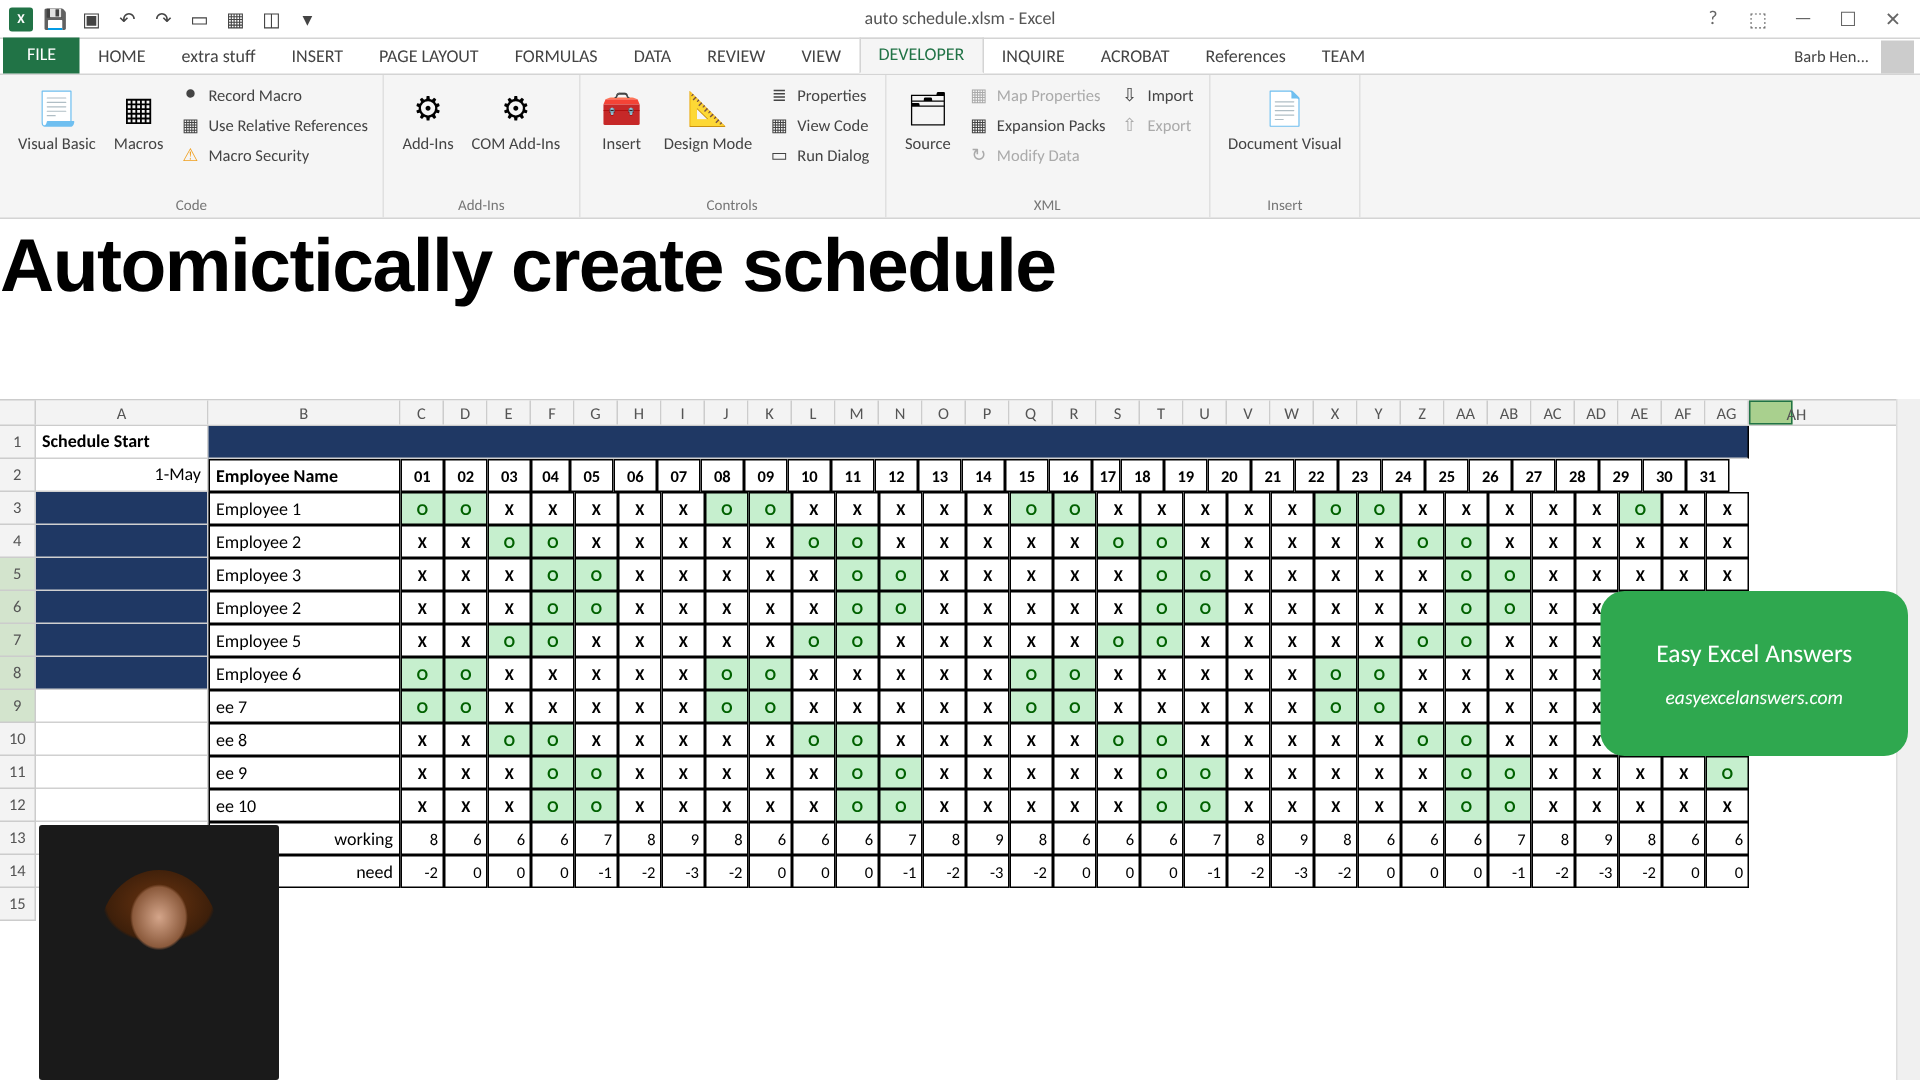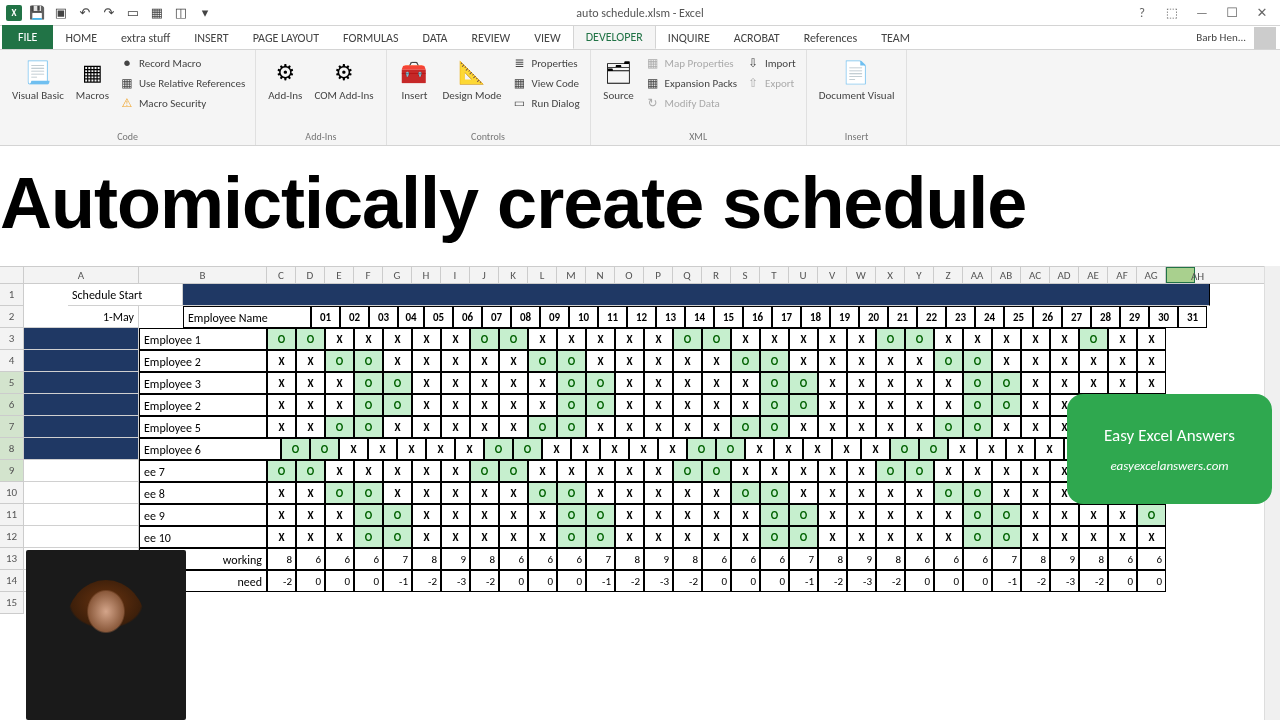--- a/index.html
+++ b/index.html
@@ -29,35 +29,35 @@
 .group-label { font-size: 10px; color: #777; text-align: center; margin-top: 2px; }
 .big-btn { display: flex; flex-direction: column; align-items: center; gap: 2px; padding: 2px 4px; cursor: pointer; }
 .big-btn .icon { width: 32px; height: 32px; display: flex; align-items: center; justify-content: center; font-size: 22px; }
 .big-btn .lbl { font-size: 11px; text-align: center; line-height: 1.1; color: #444; }
 .small-btns { display: flex; flex-direction: column; gap: 2px; }
 .small-btn { display: flex; align-items: center; gap: 4px; font-size: 11px; color: #444; padding: 1px 2px; cursor: pointer; }
 .small-btn .icon { width: 16px; height: 16px; display: flex; align-items: center; justify-content: center; font-size: 12px; }
 .small-btn.disabled { color: #aaa; }
 
 
-.headline { position: absolute; left: 0; top: 148px; font-size: 72px; font-weight: 900; letter-spacing: -1px; font-family: Arial, sans-serif; color: #000; white-space: nowrap; margin-top: 14px; }
+.headline { position: absolute; left: 0; top: 148px; font-size: 50px; font-weight: 900; letter-spacing: -1px; font-family: Arial, sans-serif; color: #000; white-space: nowrap; }
 
 
 .grid { position: absolute; top: 266px; left: 0; right: 0; }
 .colheads { display: flex; height: 18px; border-top: 1px solid #ccc; border-bottom: 1px solid #ccc; background: #f3f3f3; }
 .corner { width: 24px; border-right: 1px solid #ccc; }
 .ch { border-right: 1px solid #ccc; font-size: 11px; color: #555; text-align: center; line-height: 18px; background: #f3f3f3; }
 .ch.selAH { background: #a9d08e; border: 1px solid #217346; padding-left: 24px; }
 .rowheads { position: absolute; left: 0; top: 18px; width: 24px; }
 .rh { height: 22px; border-bottom: 1px solid #ccc; border-right: 1px solid #ccc; font-size: 11px; color: #555; text-align: center; line-height: 22px; background: #f3f3f3; }
 .rh.sel { background: #d3e4cd; }
 .cells { position: absolute; left: 24px; top: 18px; }
 .row { display: flex; height: 22px; }
 .cell { border-right: 1px solid #d0d0d0; border-bottom: 1px solid #d0d0d0; font-size: 12px; line-height: 22px; padding: 0 4px; overflow: hidden; white-space: nowrap; color: #000; }
-.cell.b { font-weight: normal; margin-left: 44px; }
+.cell.b { font-weight: bold; }
 .cell.navy { background: #1f3864; color: #fff; }
 .cell.hdrcell { border: 1px solid #000; text-align: center; font-size: 11px; font-weight: bold; background: #fff; }
 .cell.sched { border: 1px solid #000; text-align: center; font-size: 11px; font-weight: bold; }
 .cell.sched.o { background: #c6efce; color: #006100; }
 .cell.sched.x { background: #fff; color: #000; }
 .cell.num { border: 1px solid #000; text-align: right; font-size: 11px; padding-right: 3px; }
 .cell.emp { border: 1px solid #000; font-size: 12px; padding-left: 4px; }
 .cell.title { font-size: 18px; font-weight: bold; }
 
 
@@ -306,21 +306,21 @@
         <div class="cell hdrcell" style="width: 29px;">07</div>
         <div class="cell hdrcell" style="width: 29px;">08</div>
         <div class="cell hdrcell" style="width: 29px;">09</div>
         <div class="cell hdrcell" style="width: 29px;">10</div>
         <div class="cell hdrcell" style="width: 29px;">11</div>
         <div class="cell hdrcell" style="width: 29px;">12</div>
         <div class="cell hdrcell" style="width: 29px;">13</div>
         <div class="cell hdrcell" style="width: 29px;">14</div>
         <div class="cell hdrcell" style="width: 29px;">15</div>
         <div class="cell hdrcell" style="width: 29px;">16</div>
-        <div class="cell hdrcell" style="width: 29px;">17</div>
+        <div class="cell hdrcell" style="width: 19px;">17</div>
         <div class="cell hdrcell" style="width: 29px;">18</div>
         <div class="cell hdrcell" style="width: 29px;">19</div>
         <div class="cell hdrcell" style="width: 29px;">20</div>
         <div class="cell hdrcell" style="width: 29px;">21</div>
         <div class="cell hdrcell" style="width: 29px;">22</div>
         <div class="cell hdrcell" style="width: 29px;">23</div>
         <div class="cell hdrcell" style="width: 29px;">24</div>
         <div class="cell hdrcell" style="width: 29px;">25</div>
         <div class="cell hdrcell" style="width: 29px;">26</div>
         <div class="cell hdrcell" style="width: 29px;">27</div>
@@ -499,21 +499,21 @@
         <div class="cell sched o" style="width: 29px;">O</div>
         <div class="cell sched x" style="width: 29px;">X</div>
         <div class="cell sched x" style="width: 29px;">X</div>
         <div class="cell sched x" style="width: 29px;">X</div>
         <div class="cell sched x" style="width: 29px;">X</div>
         <div class="cell sched x" style="width: 29px;">X</div>
         <div class="cell sched x" style="width: 29px;">X</div>
       </div>
       <div class="row">
         <div class="cell navy" style="width: 115px;"></div>
-        <div class="cell emp" style="width: 142px;">Employee 6</div>
+        <div class="cell emp" style="width: 128px;">Employee 6</div>
         <div class="cell sched o" style="width: 29px;">O</div>
         <div class="cell sched o" style="width: 29px;">O</div>
         <div class="cell sched x" style="width: 29px;">X</div>
         <div class="cell sched x" style="width: 29px;">X</div>
         <div class="cell sched x" style="width: 29px;">X</div>
         <div class="cell sched x" style="width: 29px;">X</div>
         <div class="cell sched x" style="width: 29px;">X</div>
         <div class="cell sched o" style="width: 29px;">O</div>
         <div class="cell sched o" style="width: 29px;">O</div>
         <div class="cell sched x" style="width: 29px;">X</div>

